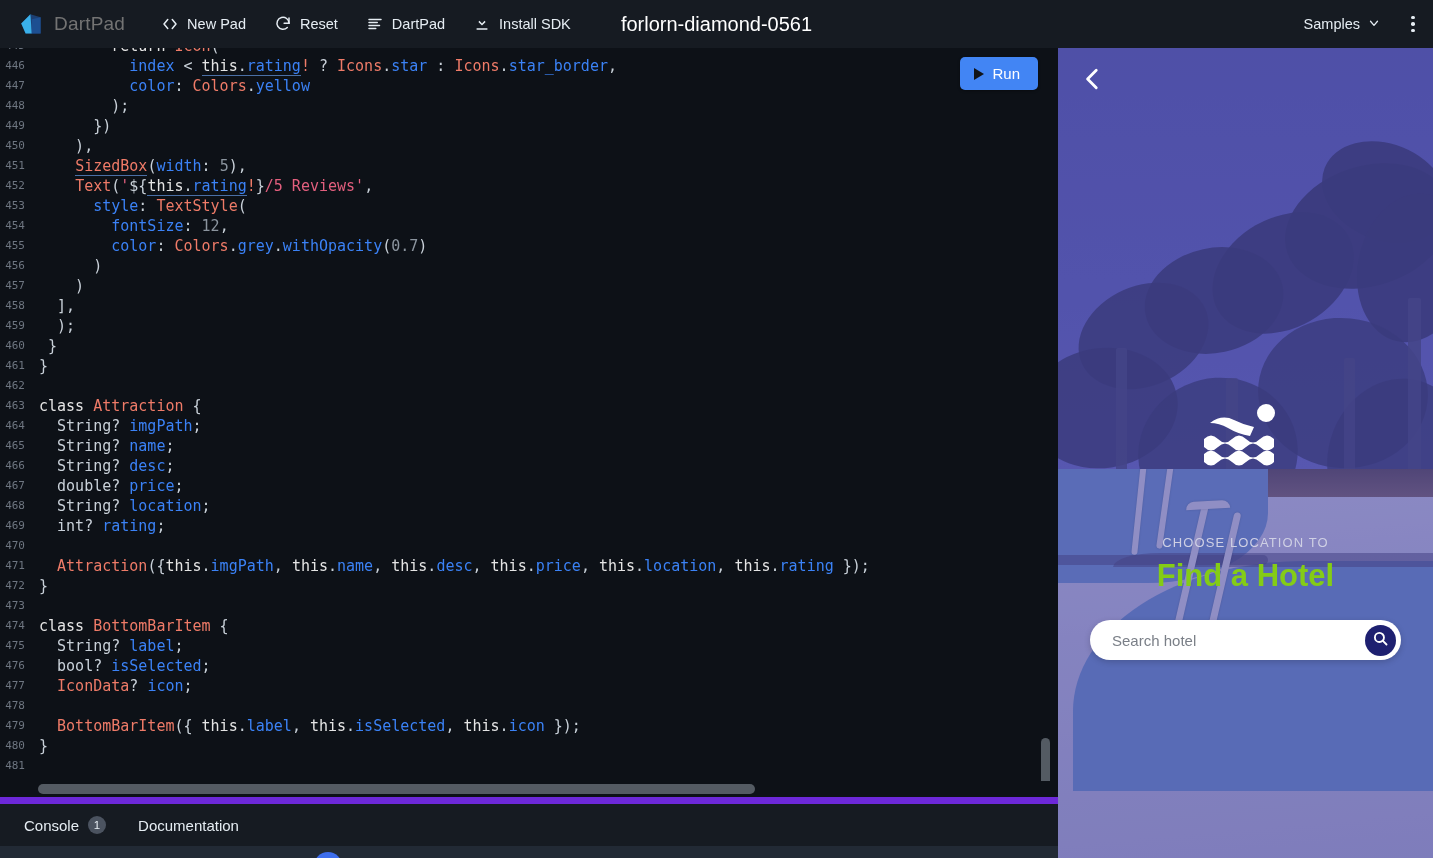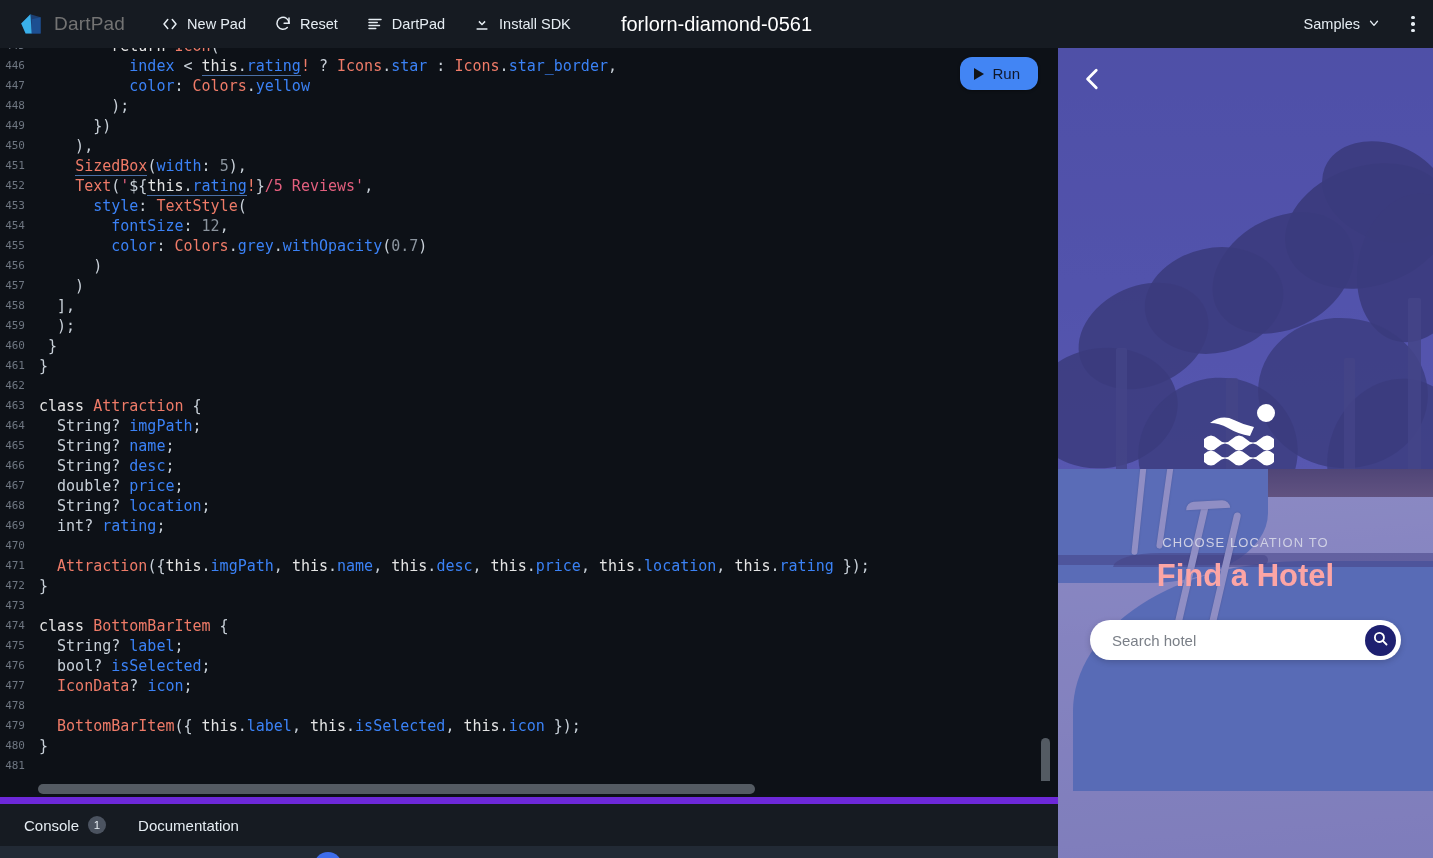--- a/index.html
+++ b/index.html
@@ -69,22 +69,22 @@
   .ty  { color: #ef7b68; }      
   .id  { color: #3b82f6; }      
   .num { color: #8b949e; }      
   .str { color: #e35f7e; }      
   .pn  { color: #c9d1d9; }      
   .bang{ color: #ef7b68; }
   .u   { border-bottom: 1px solid #4a6fa5; }
 
   .run-btn {
     position: absolute; top: 9px; right: 20px;
-    background: #4285f4; color: #0f172a;
-    border-radius: 12px; padding: 8px 18px 8px 14px;
+    background: #4285f4; color: #ffffff;
+    border-radius: 5px; padding: 8px 18px 8px 14px;
     display: flex; align-items: center; gap: 8px;
     font-size: 15px; cursor: pointer; z-index: 6;
     box-shadow: 0 1px 3px rgba(0,0,0,.35);
   }
   .play-tri { width: 0; height: 0; border-left: 10px solid #111418; border-top: 6.5px solid transparent; border-bottom: 6.5px solid transparent; }
 
   .v-scroll { position: absolute; right: 8px; top: 690px; width: 9px; height: 78px; background: #545b63; border-radius: 5px; z-index: 5; cursor: pointer; }
   .h-scroll-track { height: 16px; min-height: 16px; background: #0d1117; position: relative; }
   .h-scroll-thumb { position: absolute; left: 38px; top: 3px; width: 717px; height: 10px; background: #545b63; border-radius: 5px; cursor: pointer; }
 
@@ -124,21 +124,21 @@
     color: #fff; font-size: 33px; font-weight: bold; z-index: 6;
     text-shadow: 0 1px 6px rgba(0,0,0,.22);
   }
   .swim-icon { position: absolute; left: 0; right: 0; top: 353px; display: flex; justify-content: center; z-index: 6; }
   .kicker {
     position: absolute; left: 0; right: 0; top: 487px; text-align: center; z-index: 6;
     color: #cfd0e4; font-size: 13px; letter-spacing: 1.1px;
   }
   .hero-sub {
     position: absolute; left: 0; right: 0; top: 510px; text-align: center; z-index: 6;
-    color: #fca5a5; font-size: 31px; font-weight: bold;
+    color: #84cc16; font-size: 31px; font-weight: bold;
   }
   .search-bar {
     position: absolute; left: 32px; right: 32px; top: 572px; height: 40px;
     background: #fff; border-radius: 22px; display: flex; align-items: center;
     padding: 0 5px 0 22px; z-index: 6; box-shadow: 0 2px 6px rgba(0,0,0,.18);
   }
   .search-input {
     flex: 1; border: none; outline: none; background: transparent;
     font-family: "Liberation Sans", sans-serif; font-size: 15px; color: #3c4043;
   }

